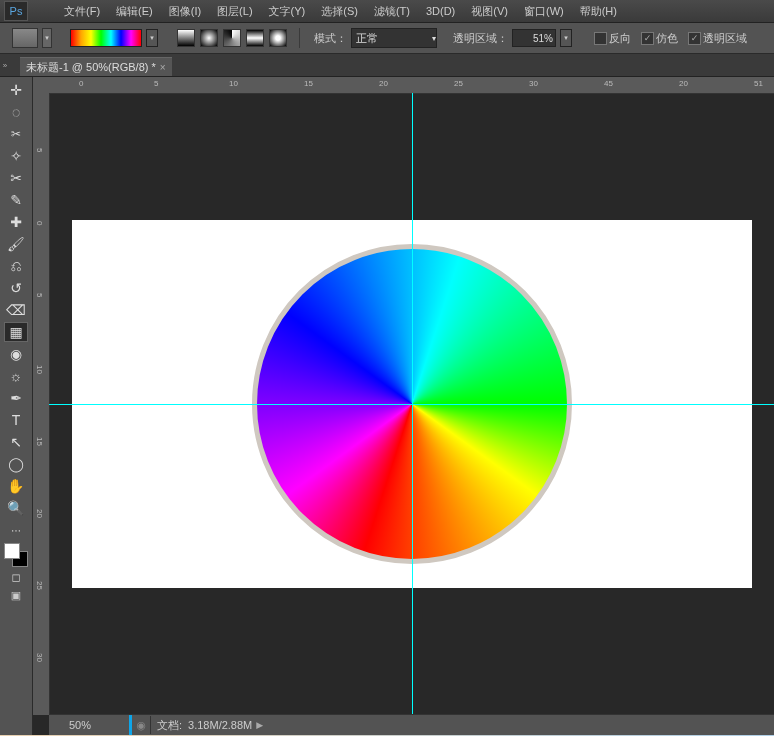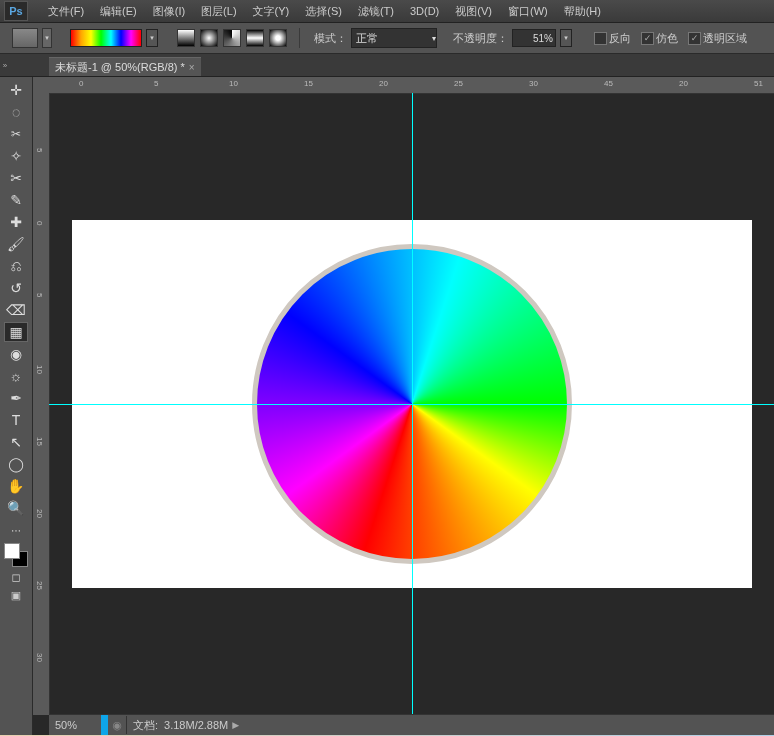--- a/index.html
+++ b/index.html
@@ -1,31 +1,31 @@
 <!DOCTYPE html>
 <html><head>
 <meta charset="utf-8">
 <style>
 html,body{margin:0;padding:0;width:774px;height:736px;background:#444;font-family:"Microsoft YaHei",Arial,sans-serif;font-size:11px;color:#ccc;overflow:hidden}
 .menubar{height:22px;background:linear-gradient(#4a4a4a,#3a3a3a);display:flex;align-items:center;padding-left:4px;border-bottom:1px solid #222}
-.ps-logo{width:22px;height:18px;background:#2a2a2a;color:#5aa6e0;font-weight:bold;font-size:11px;display:flex;align-items:center;justify-content:center;margin-right:12px;border:1px solid #555}
+.ps-logo{width:22px;height:18px;background:#2a2a2a;color:#5aa6e0;font-weight:normal;font-size:11px;display:flex;align-items:center;justify-content:center;margin-right:28px;border:1px solid #555}
 .menu-item{padding:0 8px;cursor:pointer}
 .options-bar{height:30px;background:#535353;display:flex;align-items:center;padding-left:12px;border-bottom:1px solid #2a2a2a;gap:4px}
 .tool-sw{width:24px;height:18px;background:linear-gradient(#888,#666);border:1px solid #333}
 .dd-sw{width:8px;height:18px;background:#666;border:1px solid #333;display:flex;align-items:center;justify-content:center;font-size:7px}
 .grad-prev{width:70px;height:16px;background:linear-gradient(to right,red,orange,yellow,lime,cyan,blue,magenta,red);border:1px solid #222}
 .grad-dd{width:10px;height:16px;background:#555;border:1px solid #222;display:flex;align-items:center;justify-content:center;font-size:7px}
 .grad-btn{width:16px;height:16px;border:1px solid #333;margin-left:1px}
 .opt-label{font-size:11px;color:#ccc;margin-left:2px}
 .mode-sel{width:80px;height:18px;background:#333;border:1px solid #222;color:#ddd;font-size:11px;padding-left:4px;display:flex;align-items:center;justify-content:space-between}
 .opac-val{width:40px;height:16px;background:#333;border:1px solid #222;color:#ddd;font-size:10px;display:flex;align-items:center;justify-content:flex-end;padding-right:2px}
 .cb{width:11px;height:11px;border:1px solid #777;background:#333;margin-right:2px;display:inline-flex;align-items:center;justify-content:center;font-size:9px;color:#aaa}
 .cb.on::after{content:"✓"}
 .cb-label{font-size:11px;color:#ccc;display:flex;align-items:center;margin-left:6px}
-.tabbar{height:22px;background:#3a3a3a;display:flex;align-items:flex-end;padding-left:49px;border-bottom:1px solid #222}
+.tabbar{height:22px;background:#3a3a3a;display:flex;align-items:flex-end;padding-left:20px;border-bottom:1px solid #222}
 .expand-btn{position:absolute;left:0;width:10px;height:22px;background:#3a3a3a;display:flex;align-items:center;justify-content:center;font-size:8px;color:#aaa}
 .doc-tab{height:18px;background:#555;padding:0 6px;display:flex;align-items:center;font-size:11px;color:#ddd;border-top:1px solid #666;gap:4px}
 .tab-close{font-size:10px;color:#aaa;cursor:pointer}
 .main-area{display:flex;height:658px;position:relative}
 .toolbar{width:32px;background:#535353;display:flex;flex-direction:column;align-items:center;padding-top:2px;border-right:1px solid #2a2a2a}
 .tool{width:24px;height:20px;margin:1px 0;display:flex;align-items:center;justify-content:center;color:#ddd;font-size:14px;cursor:pointer;position:relative}
 .tool.sel{background:#2a2a2a;border:1px solid #666;width:22px;height:18px}
 .fgbg{width:24px;height:24px;position:relative;margin-top:2px}
 .fgbg .bg{position:absolute;right:0;bottom:0;width:14px;height:14px;background:#000;border:1px solid #888}
 .fgbg .fg{position:absolute;left:0;top:0;width:14px;height:14px;background:#fff;border:1px solid #888}
@@ -35,21 +35,21 @@
 .ruler-v{position:absolute;top:16px;left:0;width:16px;bottom:20px;background:#5a5a5a;border-right:1px solid #333;font-size:8px;color:#bbb}
 .ruler-corner{position:absolute;top:0;left:0;width:16px;height:16px;background:#5a5a5a;border-right:1px solid #333;border-bottom:1px solid #333}
 .tick-h{position:absolute;top:2px}
 .tick-v{position:absolute;left:2px;writing-mode:vertical-lr}
 .canvas-wrap{position:absolute;top:16px;left:16px;right:0;bottom:20px;display:flex;align-items:center;justify-content:center}
 .canvas{width:680px;height:368px;background:#fff;position:relative}
 .wheel{position:absolute;left:50%;top:50%;transform:translate(-50%,-50%);width:310px;height:310px;border-radius:50%;background:conic-gradient(from 90deg,#00ff00,#ffff00,#ff8000,#ff0000,#ff00ff,#8000ff,#0000ff,#0080ff,#00ffff,#00ff80,#00ff00);border:5px solid #cfc8c0}
 .guide-v{position:absolute;top:0;bottom:0;width:1px;background:#00ffff;left:50%}
 .guide-h{position:absolute;left:0;right:0;height:1px;background:#00ffff;top:50%}
 .statusbar{position:absolute;bottom:0;left:16px;right:0;height:20px;background:#535353;display:flex;align-items:center;font-size:11px;color:#ccc;border-top:1px solid #333}
-.zoom-box{padding:0 6px;border-right:7px solid #0ea5e9;height:100%;display:flex;align-items:center;min-width:40px}
+.zoom-box{padding:0 20px;border-right:3px solid #0ea5e9;height:100%;display:flex;align-items:center;min-width:40px}
 .status-ico{width:18px;height:18px;display:flex;align-items:center;justify-content:center;color:#888;border-right:1px solid #333}
 .status-txt{padding:0 6px}
 .status-arrow{margin-left:4px;font-size:9px;color:#aaa}
 .taskbar{height:4px;background:linear-gradient(to right,#e8d0b0,#b0d0e8)}
 .sep{width:1px;height:20px;background:#3a3a3a;margin:0 8px}
 </style>
 </head>
 <body>
 
 <div class="menubar">
@@ -79,21 +79,21 @@
   <div class="grad-btn" style="background:conic-gradient(#fff,#000)"></div>
   <div class="grad-btn" style="background:linear-gradient(#000,#fff,#000)"></div>
   <div class="grad-btn" style="background:radial-gradient(#fff 20%,#000)"></div>
   <div class="sep"></div>
   <span class="opt-label">模式：</span>
   <div class="mode-sel">
       <span>正常</span>
       <span style="font-size:8px">▾</span>
     </div>
   <div style="width:6px"></div>
-  <span class="opt-label">不透明度：</span>
+  <span class="opt-label">透明区域：</span>
   <div class="opac-val">51%</div>
   <div class="grad-dd">▾</div>
   <div style="width:8px"></div>
   <label class="cb-label">
       <span class="cb"></span>
       <span>反向</span>
     </label>
   <label class="cb-label">
       <span class="cb on"></span>
       <span>仿色</span>

